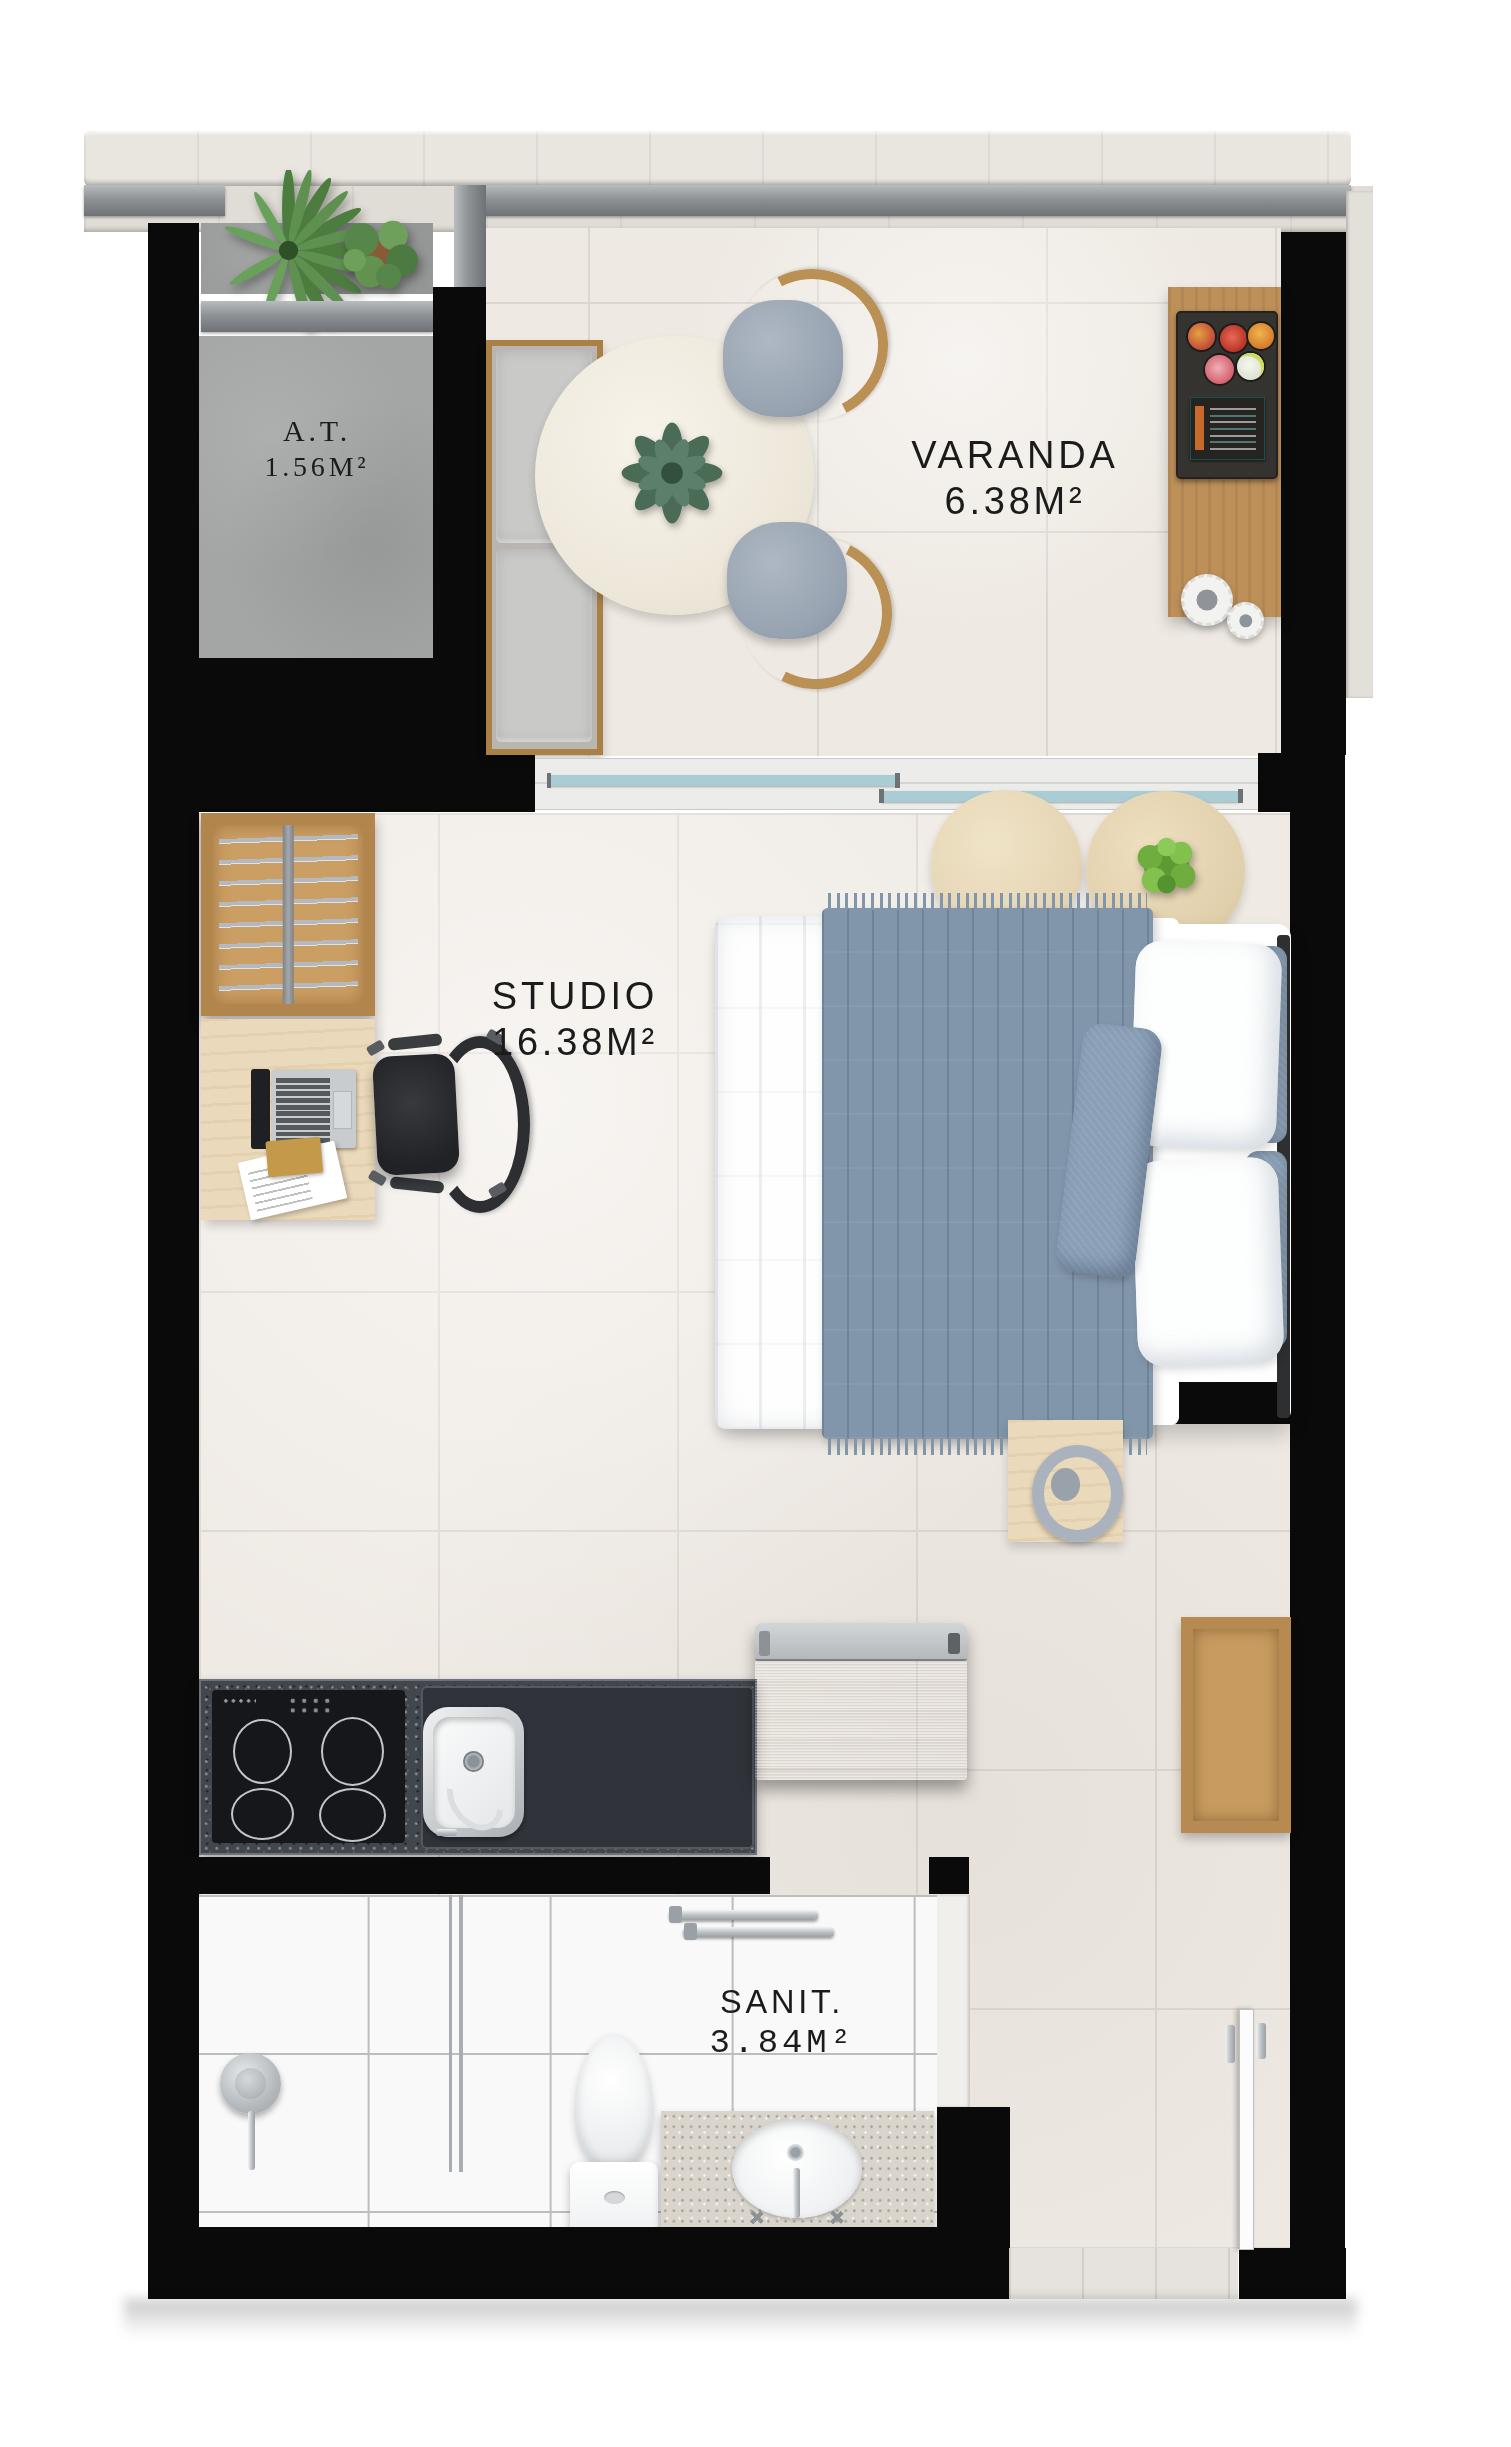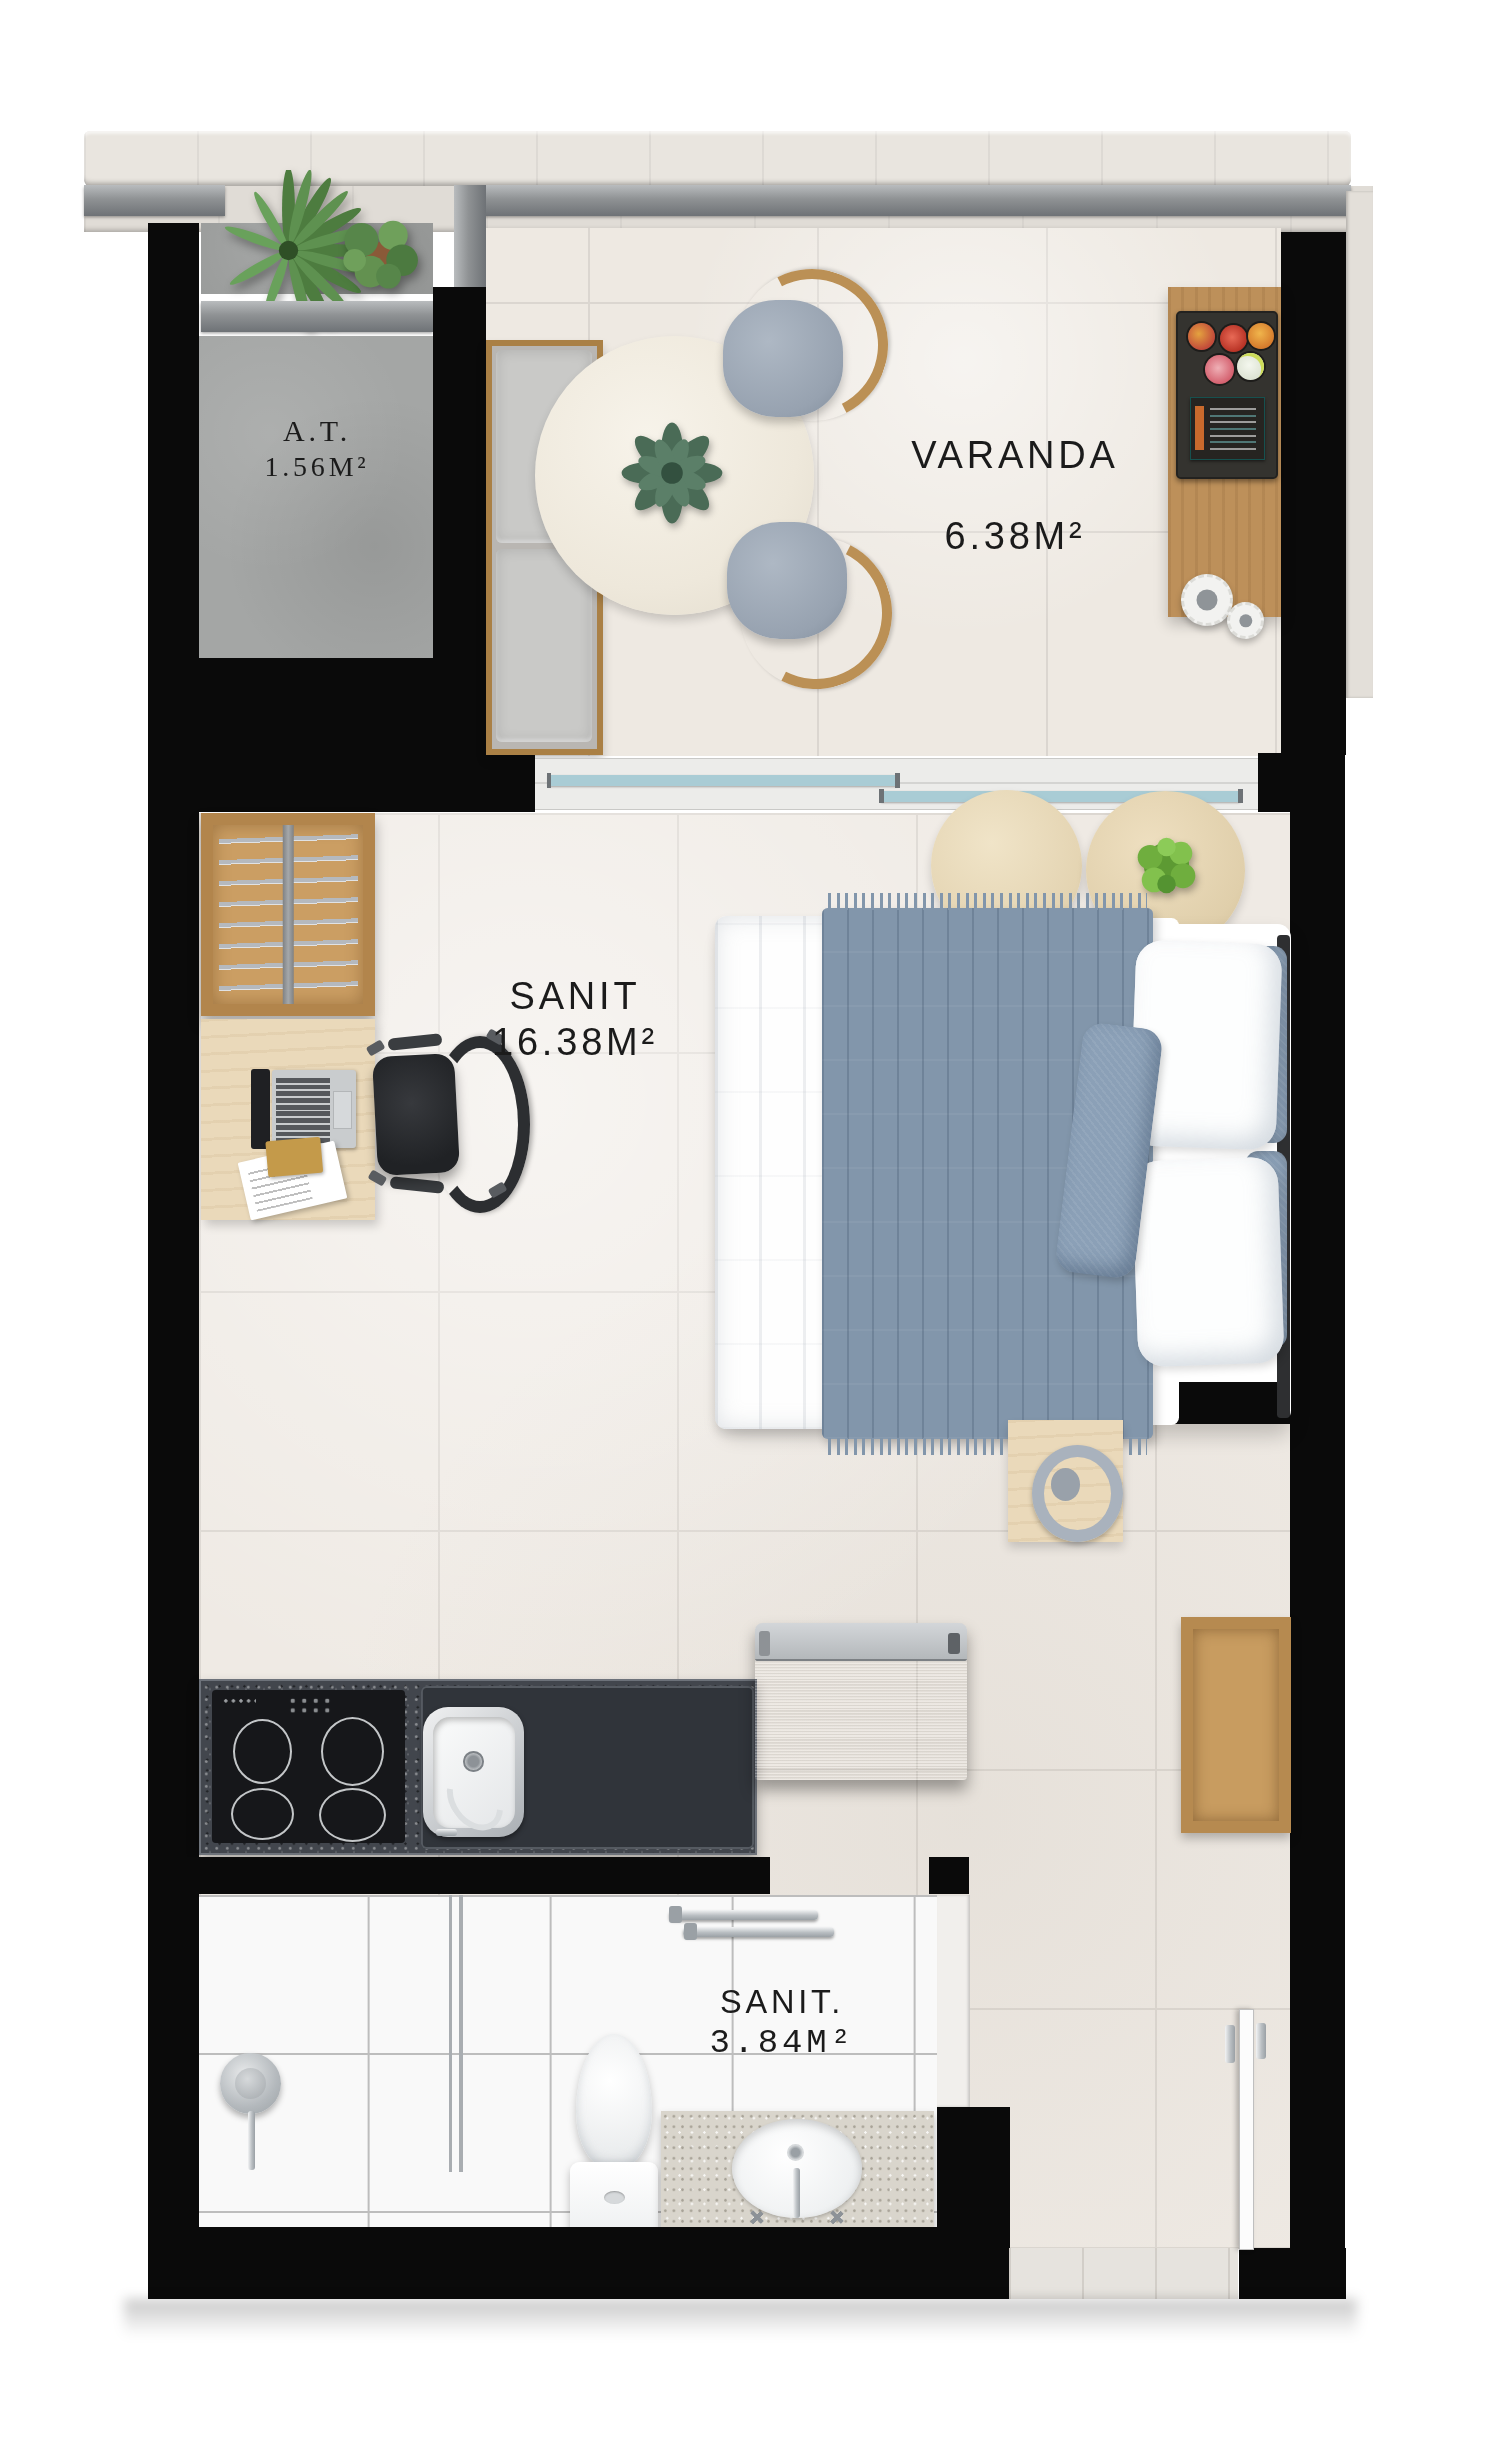--- a/index.html
+++ b/index.html
@@ -197,21 +197,21 @@
     <div class="abs" style="left:17px;top:-5.7px;width:132px;height:132px;border:10.5px solid transparent;border-top-color:#bb9055;border-right-color:#bb9055;border-radius:50%;transform:rotate(18deg);box-shadow:1.9px -1.9px 3.8px rgba(0,0,0,.18);"></div>
     <div class="abs" style="left:3.8px;top:25px;width:120px;height:117px;border-radius:44%;background:radial-gradient(circle at 38% 35%,#aeb8c4,#97a2b0 70%,#828e9c);box-shadow:0 5.7px 8.6px rgba(0,0,0,.22);"></div>
   </div>
   <div class="abs" style="left:723px;top:522px;width:143px;height:143px;">
     <div class="abs" style="left:17px;top:15.3px;width:132px;height:132px;border:10.5px solid transparent;border-bottom-color:#bb9055;border-right-color:#bb9055;border-radius:50%;transform:rotate(-18deg);box-shadow:1.9px 1.9px 3.8px rgba(0,0,0,.18);"></div>
     <div class="abs" style="left:3.8px;top:0px;width:120px;height:117px;border-radius:44%;background:radial-gradient(circle at 38% 35%,#aeb8c4,#97a2b0 70%,#828e9c);box-shadow:0 5.7px 8.6px rgba(0,0,0,.22);"></div>
   </div>
 
   <div class="lbl" style="left:1015px;top:432px;">
     <div style="font-size:38px;">VARANDA</div>
-    <div style="font-size:38px;margin-top:35px;">6.38M²</div>
+    <div style="font-size:38px;">6.38M²</div>
   </div>
 
   <div class="abs wood shadowed" style="left:1168px;top:287px;width:113px;height:330px;">
     <div class="abs" style="left:7.6px;top:24px;width:98px;height:164px;background:#34332f;border:2.9px solid #232220;border-radius:4.8px;box-shadow:0 2.9px 4.8px rgba(0,0,0,.4);">
       <div class="abs" style="left:10.5px;top:9.6px;width:27px;height:27px;border-radius:50%;background:radial-gradient(circle at 40% 40%,#e4a23f,#c24a3a 70%);box-shadow:0 0 0 1.9px #1d1c1a;"></div>
       <div class="abs" style="left:42px;top:11.5px;width:27px;height:27px;border-radius:50%;background:radial-gradient(circle at 45% 45%,#e86a56,#b52f22 75%);box-shadow:0 0 0 1.9px #1d1c1a;"></div>
       <div class="abs" style="left:70px;top:9.6px;width:26px;height:26px;border-radius:50%;background:radial-gradient(circle at 45% 40%,#f0b54c,#d4772a 75%);box-shadow:0 0 0 1.9px #1d1c1a;"></div>
       <div class="abs" style="left:27px;top:42px;width:29px;height:29px;border-radius:50%;background:radial-gradient(circle at 45% 45%,#efb0b6,#d4606e 70%);box-shadow:0 0 0 1.9px #1d1c1a;"></div>
       <div class="abs" style="left:59px;top:40px;width:27px;height:27px;border-radius:50%;background:radial-gradient(circle at 45% 45%,#f4f7ee,#dee4d5 65%);box-shadow:0 0 0 1.9px #1d1c1a,inset -2.9px 2.9px 0 #cddc5a;"></div>
       <div class="abs" style="left:12.4px;top:84px;width:73px;height:61px;background:#262421;border:1.9px solid #16514f;box-shadow:0 1.9px 2.9px rgba(0,0,0,.5);">
@@ -259,21 +259,21 @@
     <div class="abs" style="left:21px;top:5.7px;width:54px;height:12.4px;background:#3a3d40;border-radius:5.7px;transform:rotate(-6deg);"></div>
     <div class="abs" style="left:23px;top:149px;width:54px;height:12.4px;background:#3a3d40;border-radius:5.7px;transform:rotate(6deg);"></div>
     <div class="abs" style="left:7.6px;top:25px;width:82px;height:119px;background:radial-gradient(circle at 45% 40%,#37393d,#202225 75%);border-radius:19px;transform:rotate(-3deg);box-shadow:0 7.6px 11.5px rgba(0,0,0,.35);"></div>
     <div class="abs" style="left:0px;top:13.4px;width:17px;height:9.6px;background:#595c60;border-radius:2.9px;transform:rotate(-30deg);"></div>
     <div class="abs" style="left:1.9px;top:143px;width:17px;height:9.6px;background:#595c60;border-radius:2.9px;transform:rotate(30deg);"></div>
     <div class="abs" style="left:120px;top:1.9px;width:17px;height:9.6px;background:#595c60;border-radius:2.9px;transform:rotate(30deg);"></div>
     <div class="abs" style="left:122px;top:155px;width:17px;height:9.6px;background:#595c60;border-radius:2.9px;transform:rotate(-30deg);"></div>
   </div>
 
   <div class="lbl" style="left:575px;top:973px;">
-    <div style="font-size:38px;">SANIT</div>
+    <div style="font-size:38px;">STUDIO</div>
     <div style="font-size:38px;">16.38M²</div>
   </div>
 
   <div class="abs soft-shadow" style="left:931px;top:790px;width:151px;height:151px;border-radius:50%;background:radial-gradient(circle at 40% 35%,#f0e4c8,#e4d4b2 70%,#d5c29c);"></div>
   <div class="abs soft-shadow" style="left:1086px;top:791px;width:159px;height:159px;border-radius:50%;background:radial-gradient(circle at 40% 35%,#eedfc0,#e0cfab 70%,#d0bd95);"></div>
   <svg class="abs" viewBox="0 0 100 100" style="left:1115px;top:814px;width:103px;height:103px;filter:drop-shadow(2.9px 4.8px 3.8px rgba(0,0,0,.3));">
       <use href="#bush"></use>
     </svg>
 
   <div class="abs" style="left:722px;top:924px;width:569px;height:500px;background:#ffffff;border-radius:13.4px;box-shadow:0 11.5px 19px rgba(0,0,0,.18);"></div>

